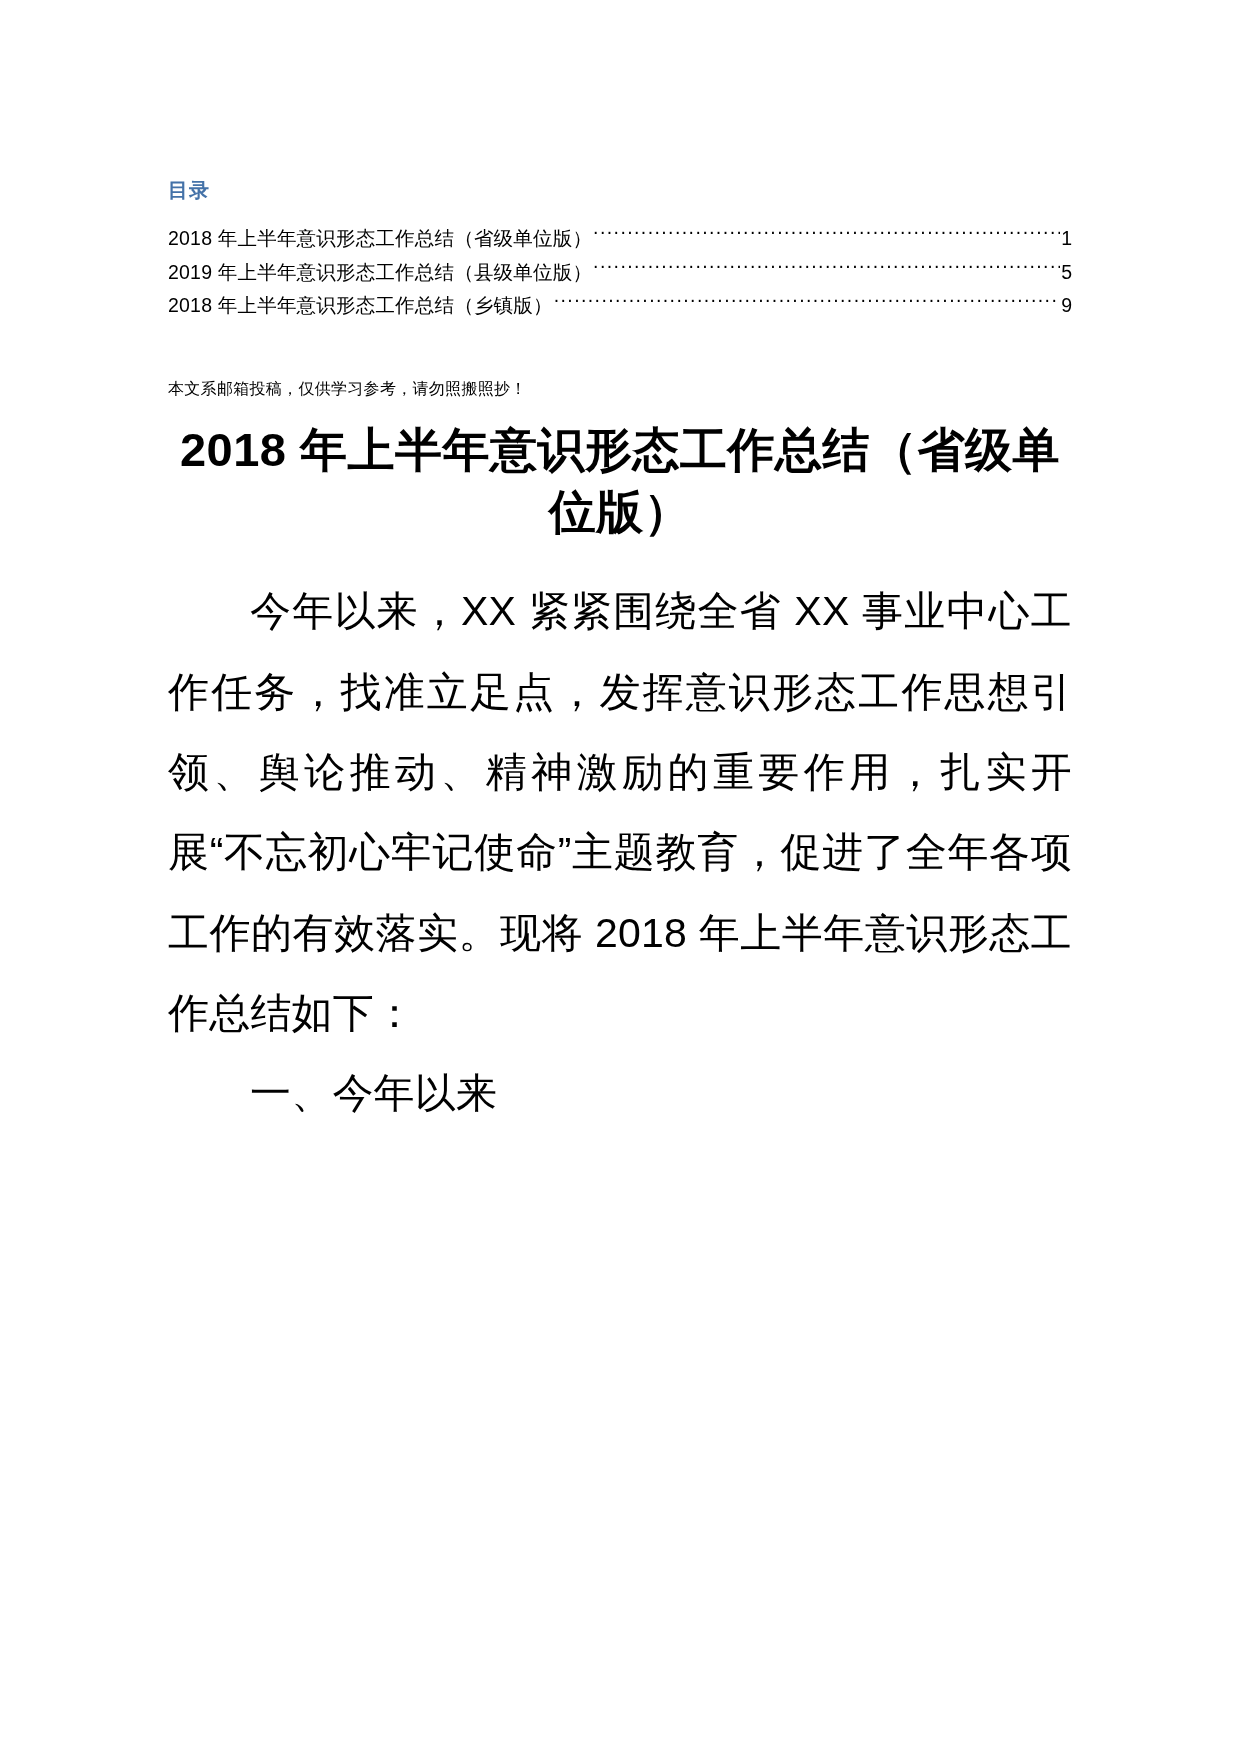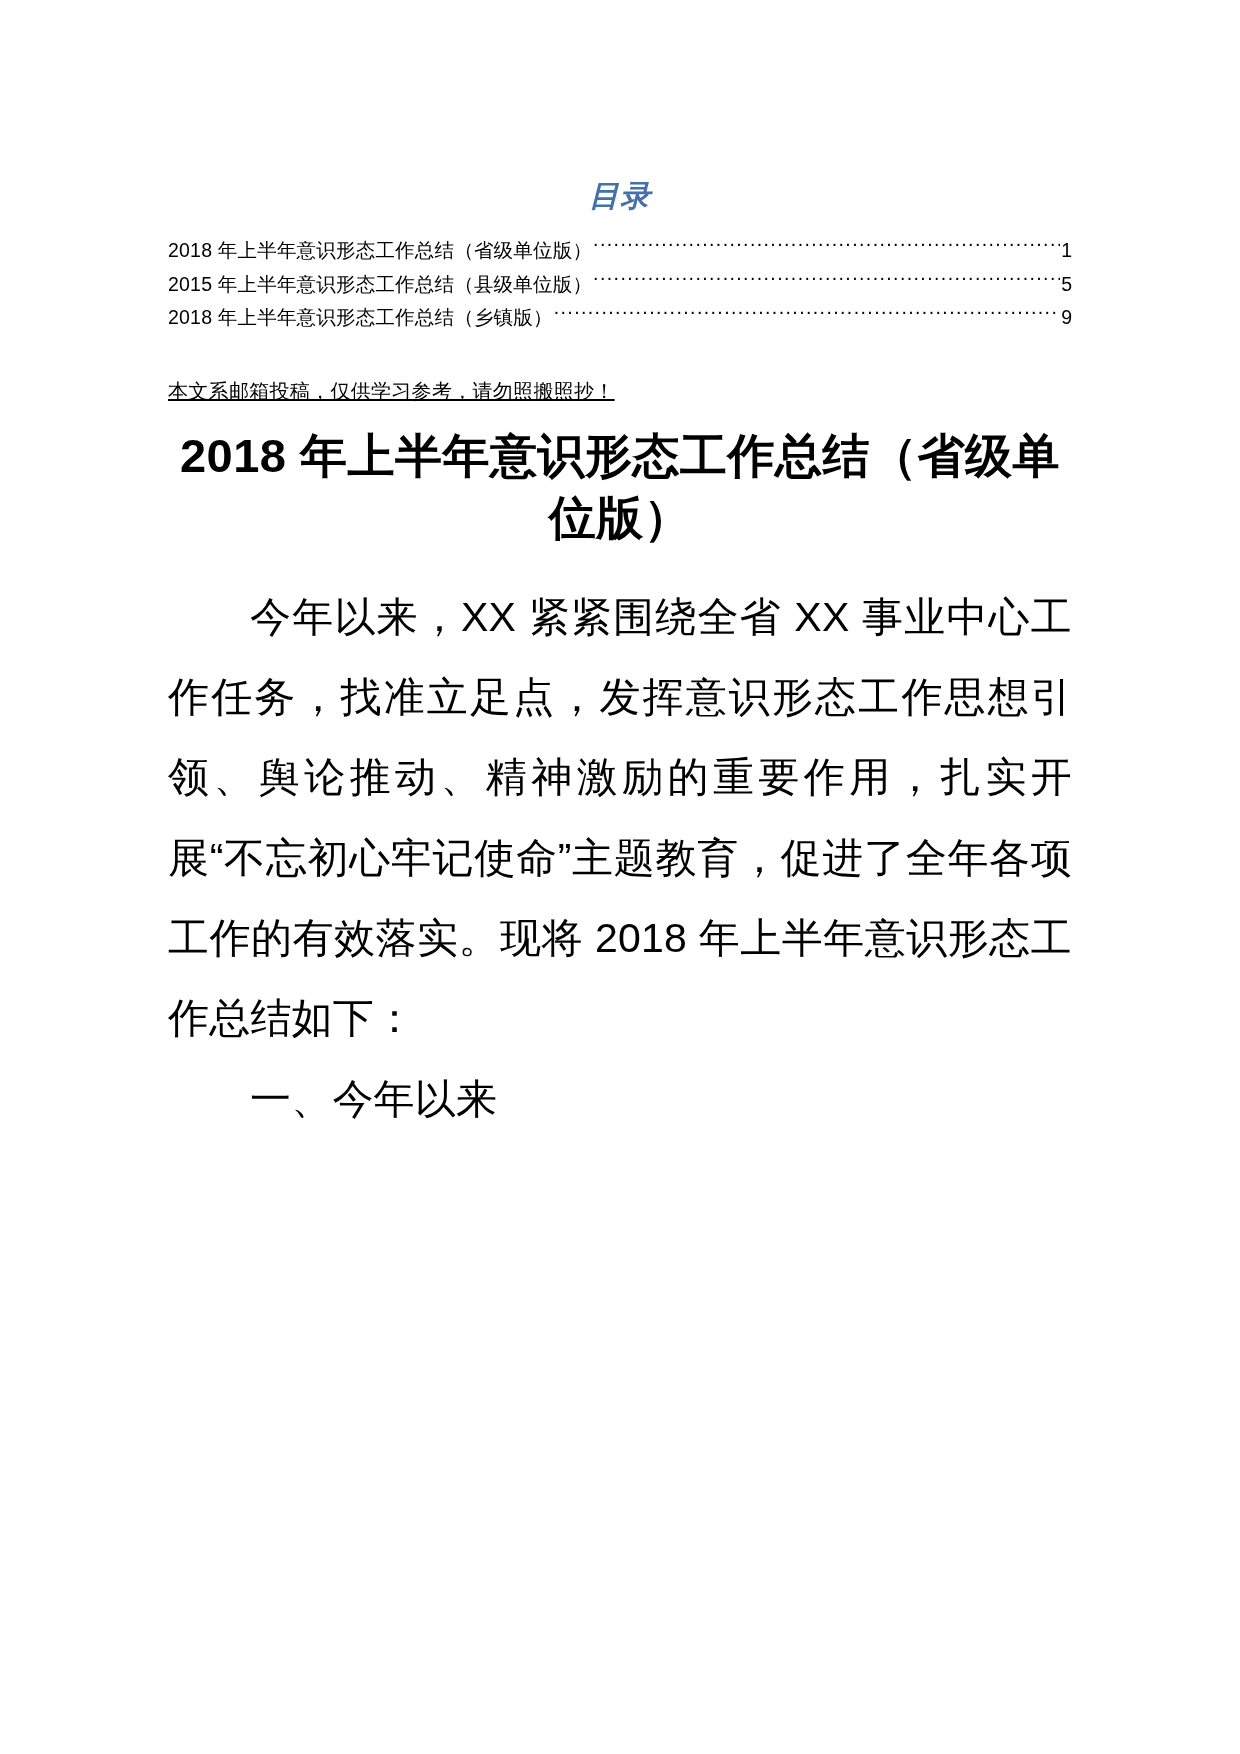--- a/index.html
+++ b/index.html
@@ -22,29 +22,28 @@
   }
   .content {
     position: absolute;
     left: 168px;
     top: 0;
     width: 904px;
   }
 
   
   .toc-heading {
-    text-align: center;
+    text-align: left;
     color: #4472a8;
-    font-size: 30px;
+    font-size: 20px;
     font-weight: 700;
     letter-spacing: 1px;
     margin-top: 178px;
     margin-bottom: 20px;
     line-height: 1.2;
-    font-style: italic;
   }
   .toc-list {
     margin-top: 14px;
   }
   .toc-row {
     display: flex;
     align-items: baseline;
     font-size: 19.5px;
     line-height: 1.72;
     white-space: nowrap;
@@ -72,25 +71,24 @@
     bottom: 0;
     white-space: nowrap;
   }
   .toc-row .toc-page {
     flex: 0 0 auto;
     font-size: 19.5px;
   }
 
   
   .note {
-    font-size: 20px;
-    margin-top: 40px;
+    font-size: 16px;
+    margin-top: 53px;
     line-height: 1.6;
     letter-spacing: 0.3px;
-    text-decoration: underline;
   }
 
   
   .doc-title {
     text-align: center;
     font-size: 47px;
     line-height: 1.32;
     margin-top: 18px;
     margin-bottom: 10px;
     letter-spacing: 0.5px;
@@ -126,21 +124,21 @@
 
     <div class="toc-list">
 
       <div class="toc-row">
         <span class="toc-label">2018 年上半年意识形态工作总结（省级单位版）</span>
         <span class="toc-leader"></span>
         <span class="toc-page">1</span>
       </div>
 
       <div class="toc-row">
-        <span class="toc-label">2015 年上半年意识形态工作总结（县级单位版）</span>
+        <span class="toc-label">2019 年上半年意识形态工作总结（县级单位版）</span>
         <span class="toc-leader"></span>
         <span class="toc-page">5</span>
       </div>
 
       <div class="toc-row">
         <span class="toc-label">2018 年上半年意识形态工作总结（乡镇版）</span>
         <span class="toc-leader"></span>
         <span class="toc-page">9</span>
       </div>
 

